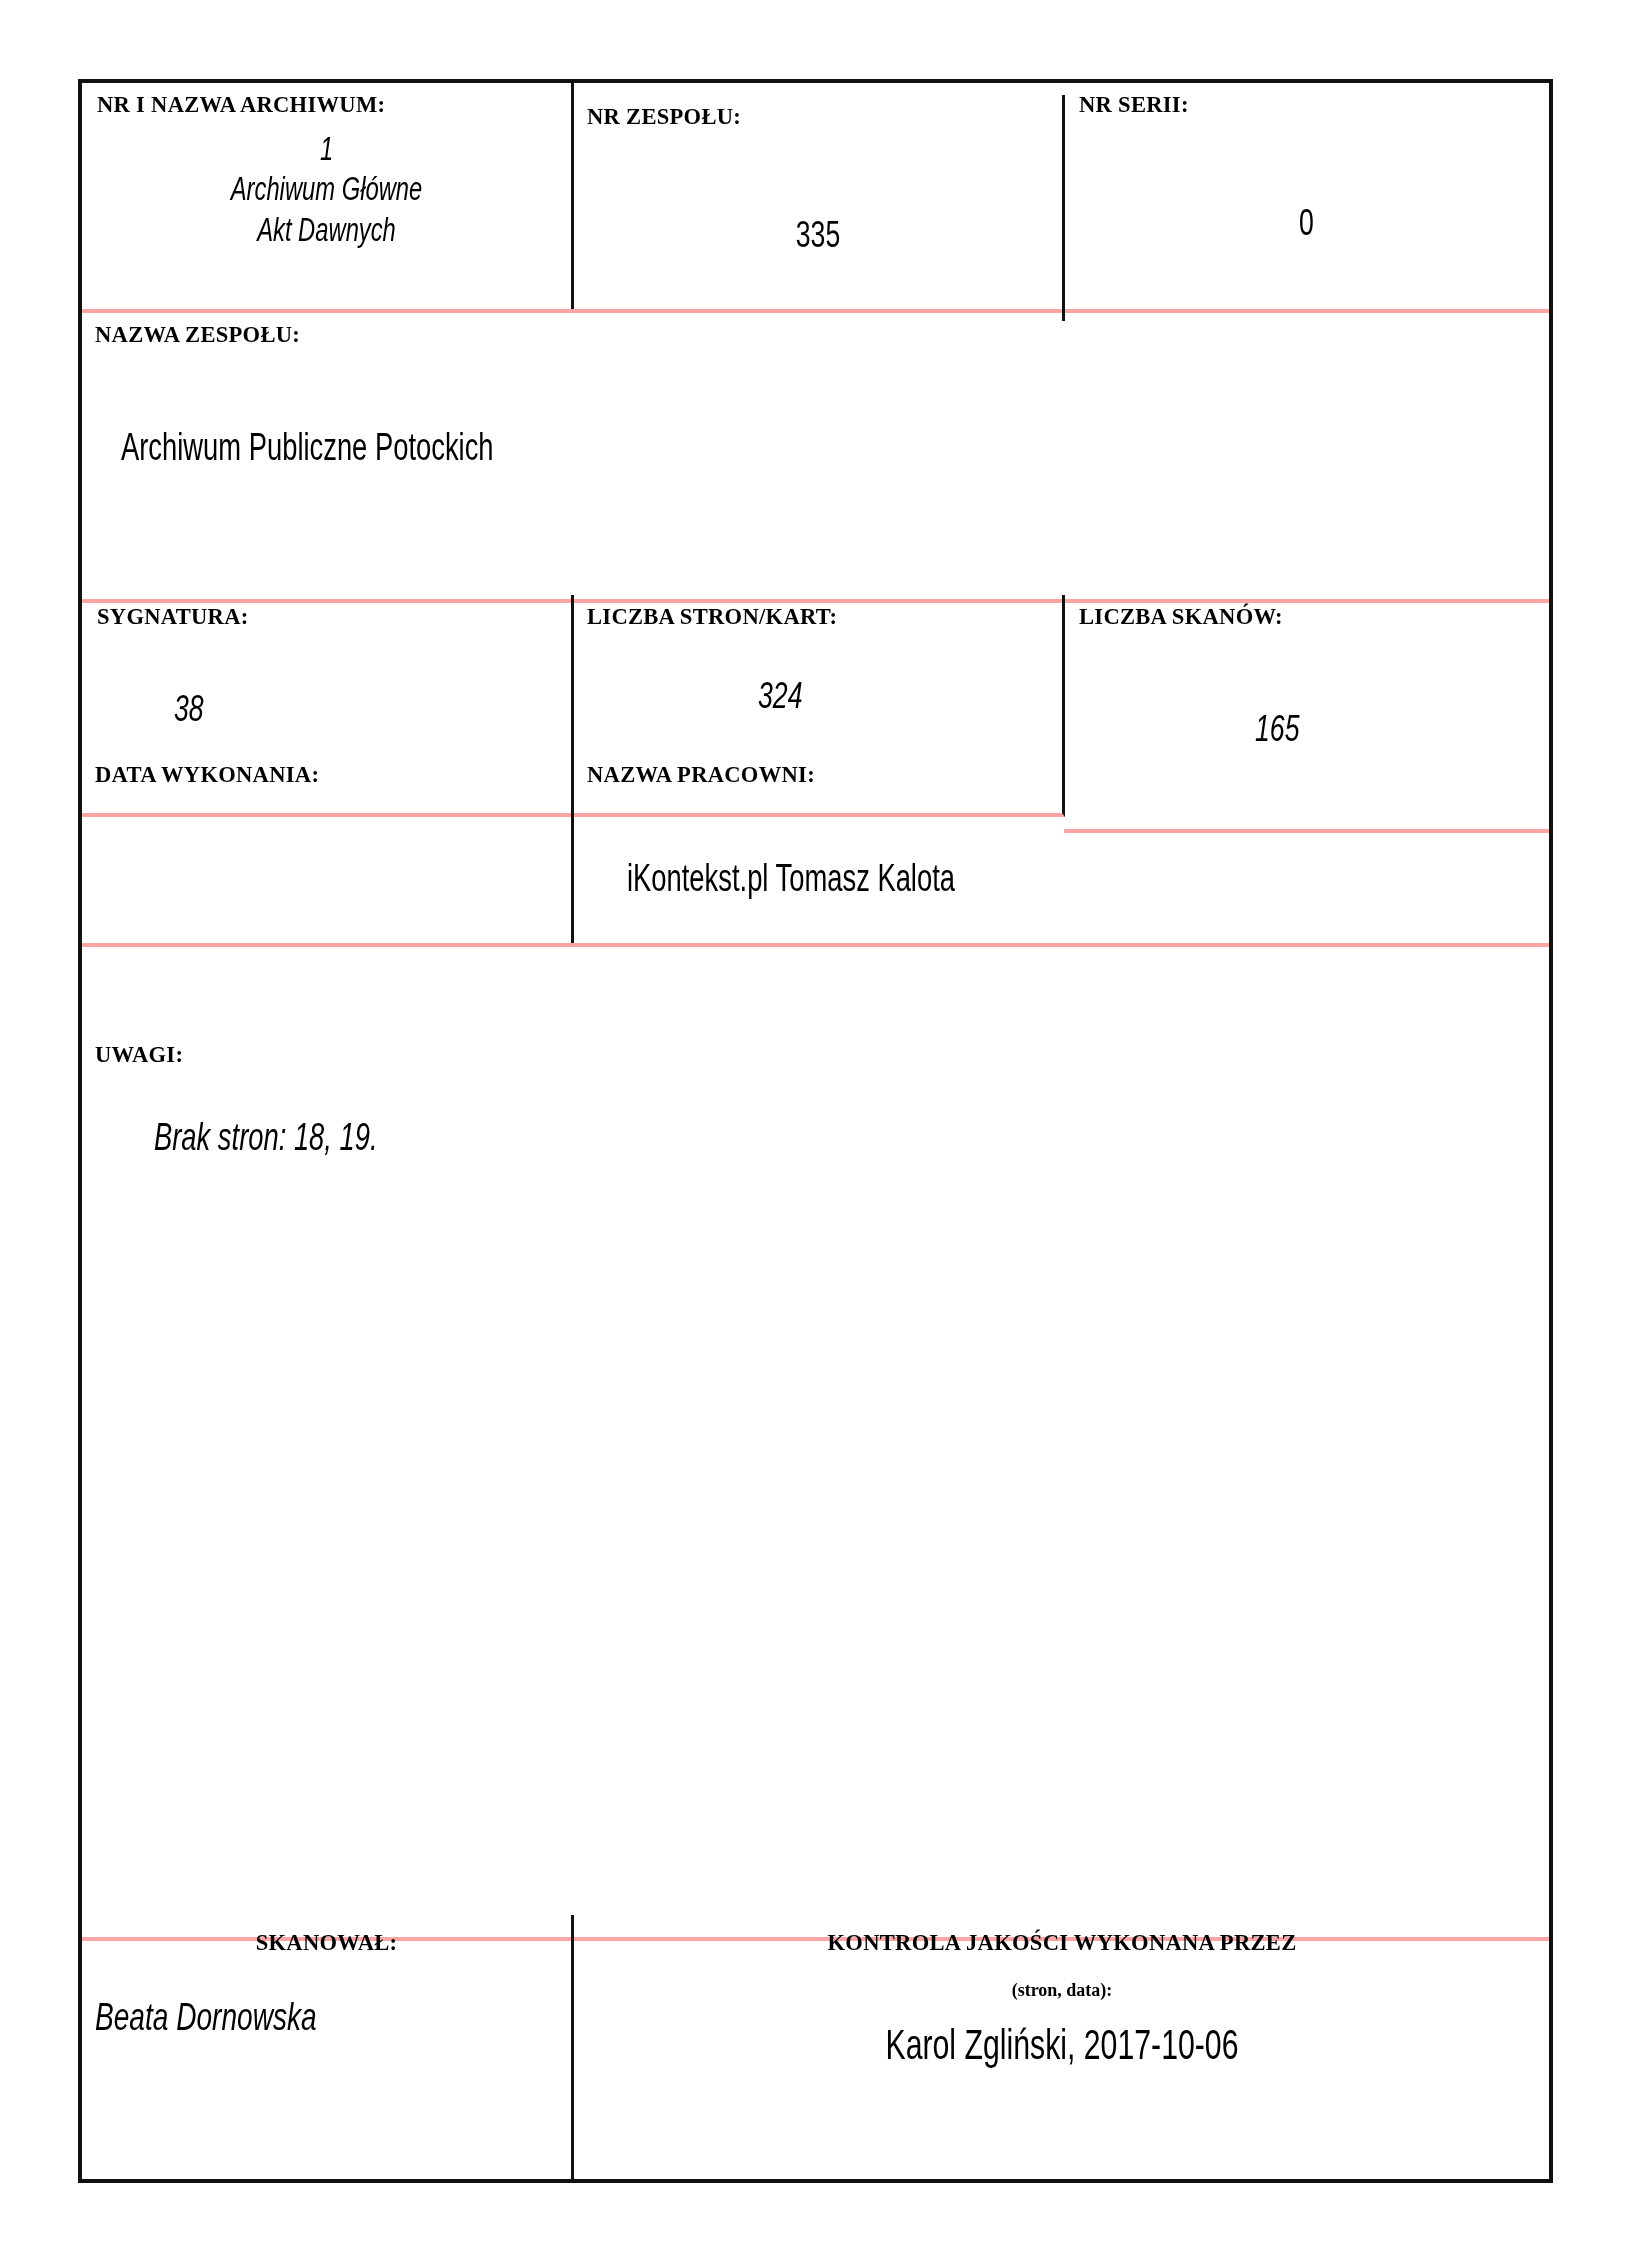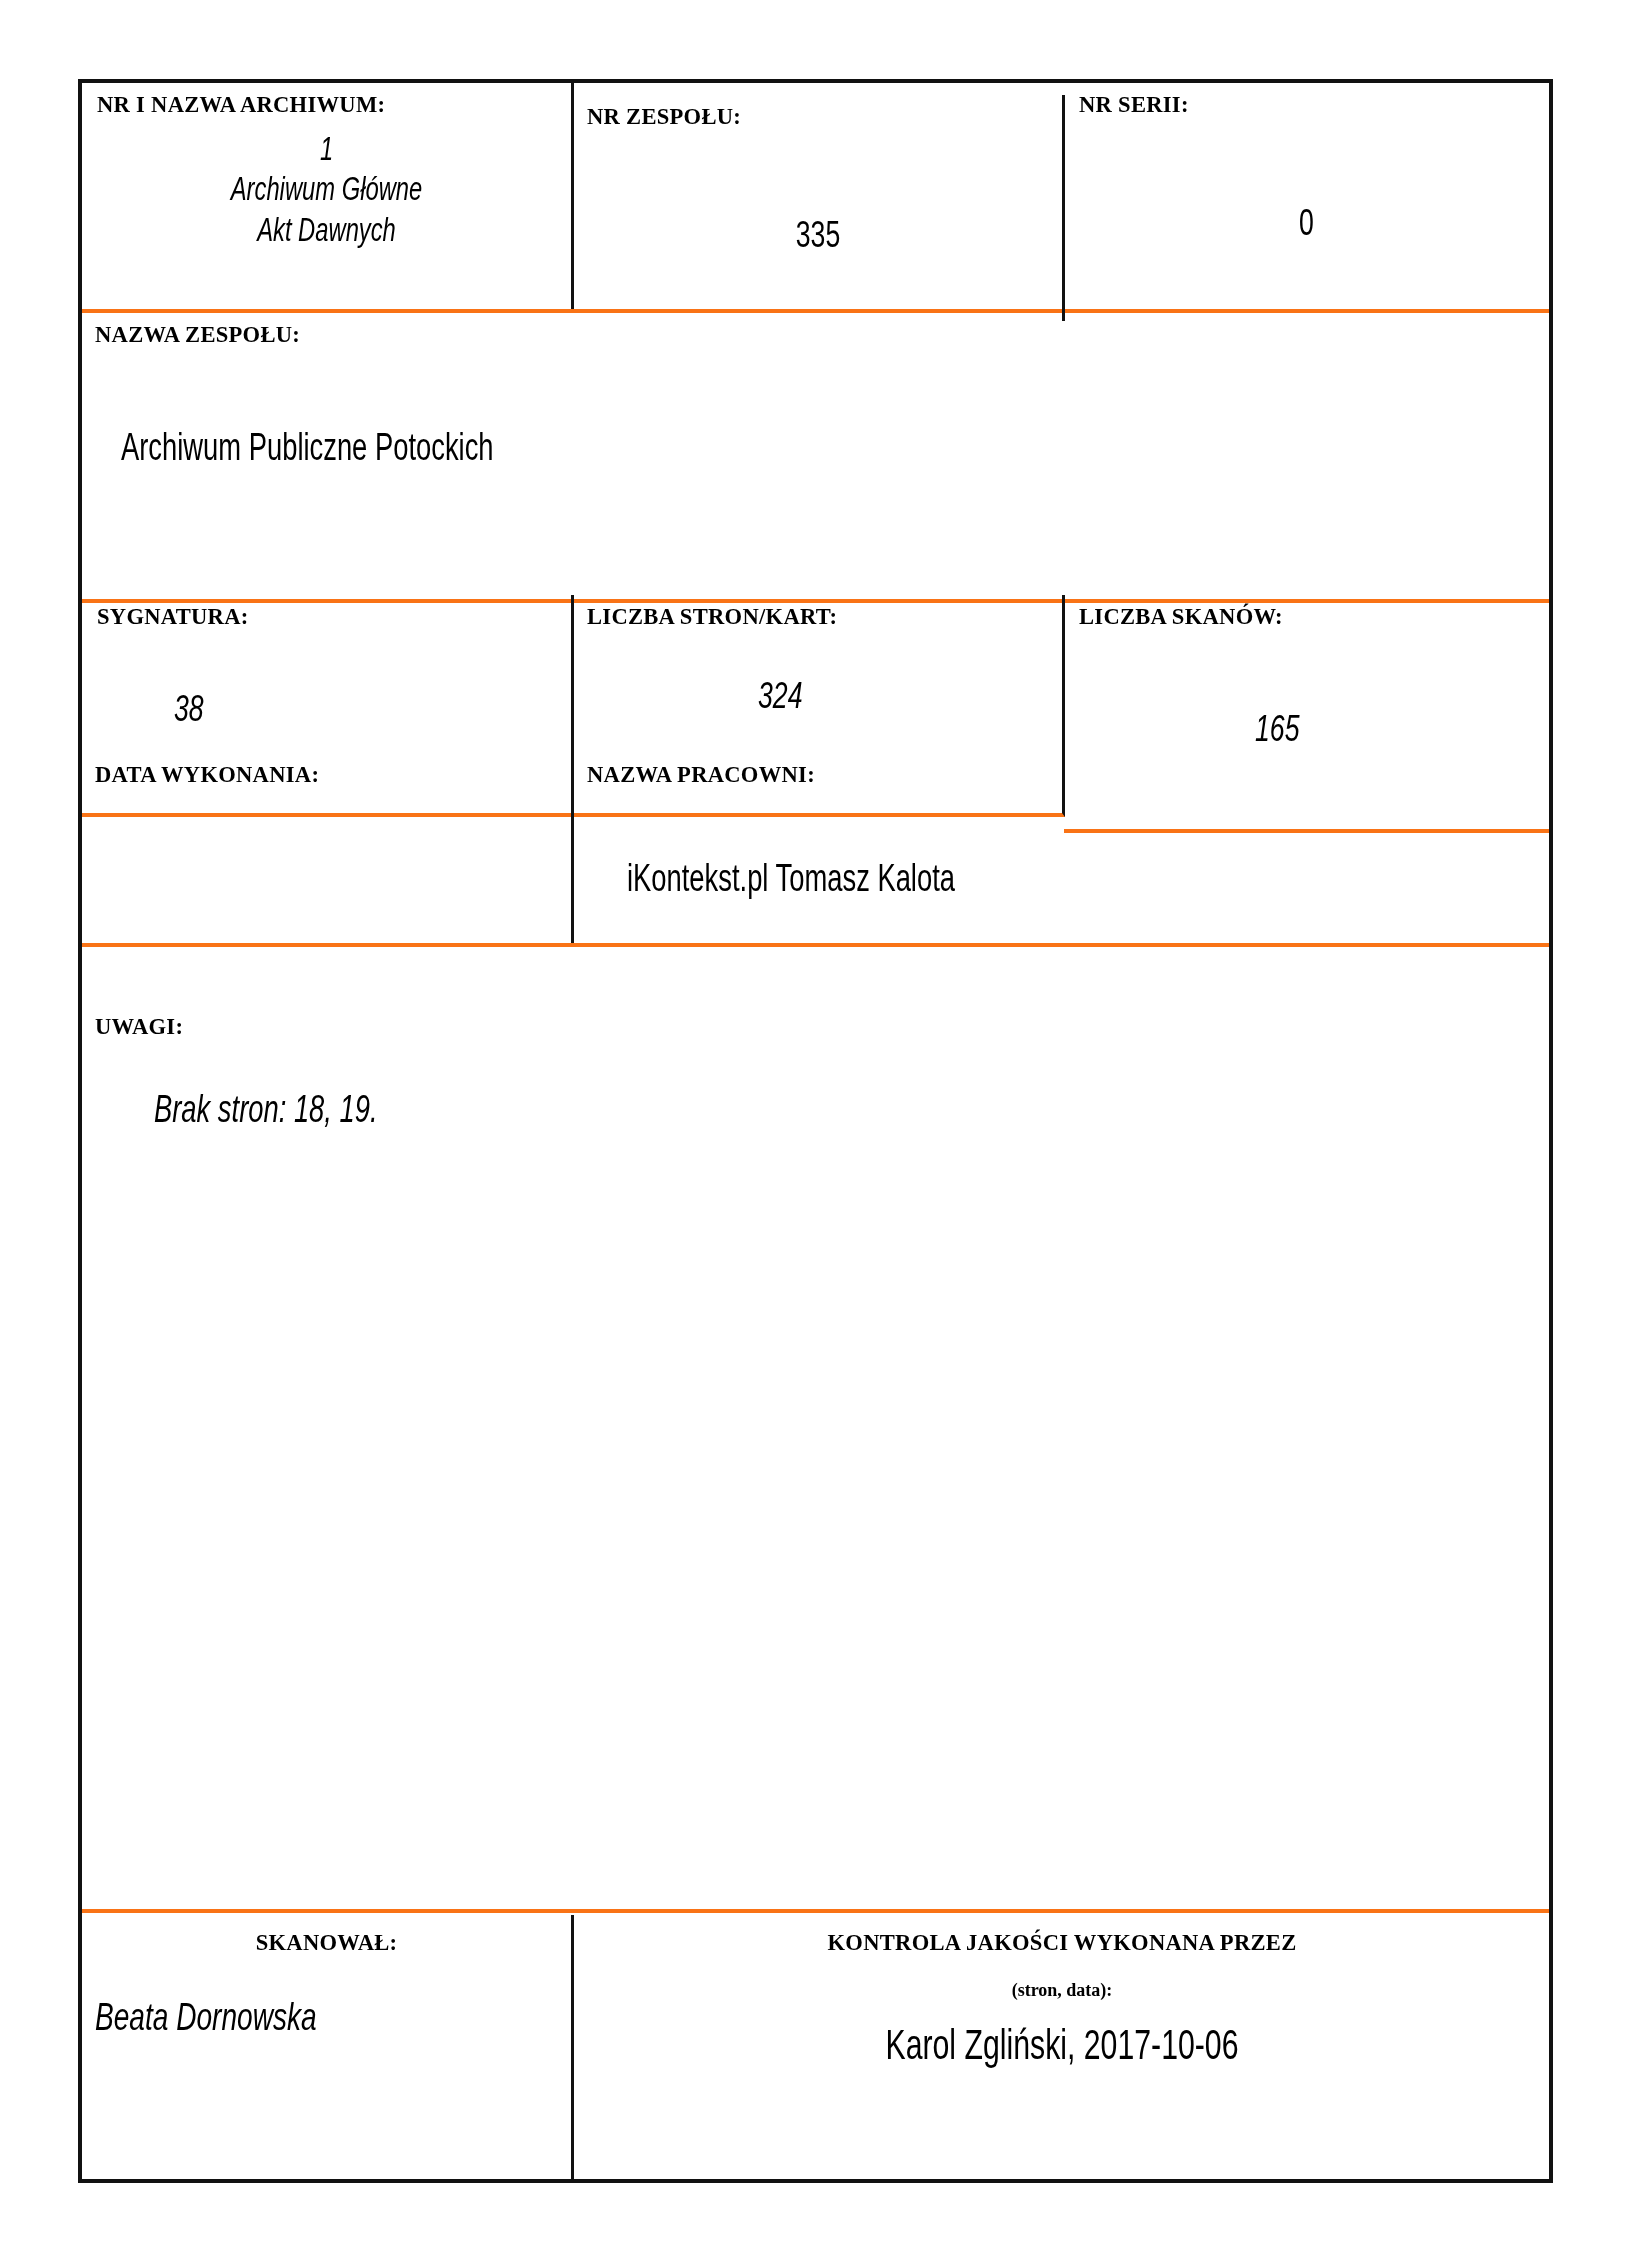--- a/index.html
+++ b/index.html
@@ -43,21 +43,21 @@
     width: 100%;
     box-sizing: border-box;
   }
   .cell {
     position: absolute;
     top: 0;
     height: 100%;
     box-sizing: border-box;
     padding: 0;
   }
-  .b-bottom { border-bottom: 4px solid #f97316; }
+  .b-bottom { border-bottom: 4px solid #fca5a5; }
   .b-right  { border-right: 3.3px solid #111111; }
 
   
   .label {
     font-family: "Liberation Serif", serif;
     font-weight: bold;
     font-size: 24px;
     letter-spacing: 0.3px;
     line-height: 1.05;
     white-space: nowrap;
@@ -145,21 +145,21 @@
 
   
   #row4 { top: 668px; height: 196px; }
   #c-data     { left: 0;     width: 492px; }
   #c-pracowni { left: 492px; width: 976px; }
   #lbl-data     { position: absolute; left: 13px; top: 10.5px; }
   #lbl-pracowni { position: absolute; left: 13px; top: 10.5px; }
   #val-pracowni { position: absolute; left: 53px; top: 105px; font-size: 38px; }
 
   
-  #row5 { top: 920px; height: 910px; padding-left: 45px; }
+  #row5 { top: 948px; height: 910px; padding-left: 45px; }
   #c-uwagi { left: 0; width: 1468px; }
   #lbl-uwagi { position: absolute; left: 13px; top: 10.5px; }
   #val-uwagi { position: absolute; left: 72px; top: 84px; font-size: 38px; }
 
   
   #row6 { top: 1832px; height: 268px; }
   #c-skanowal { left: 0;     width: 492px; }
   #c-kontrola { left: 492px; width: 976px; }
 
   #lbl-skanowal { position: absolute; left: 0; top: 14.5px; }

